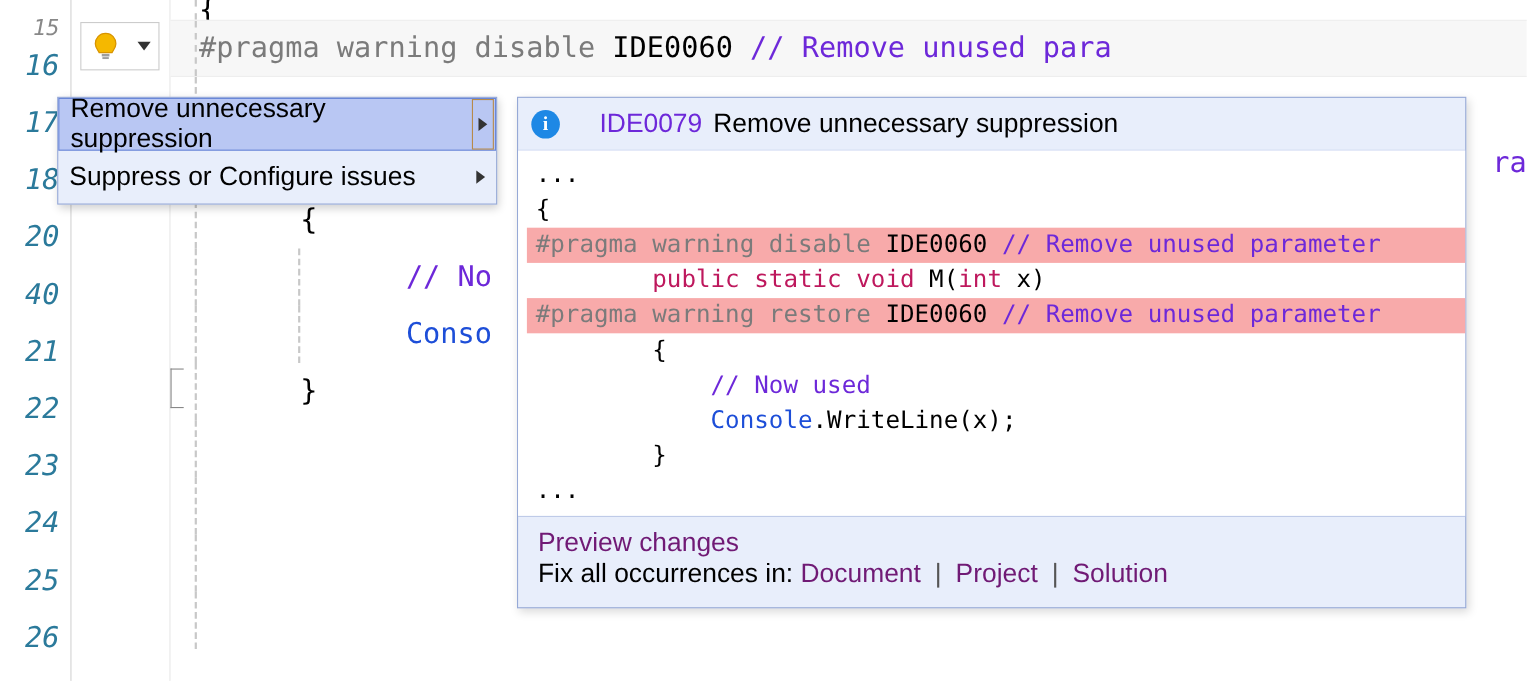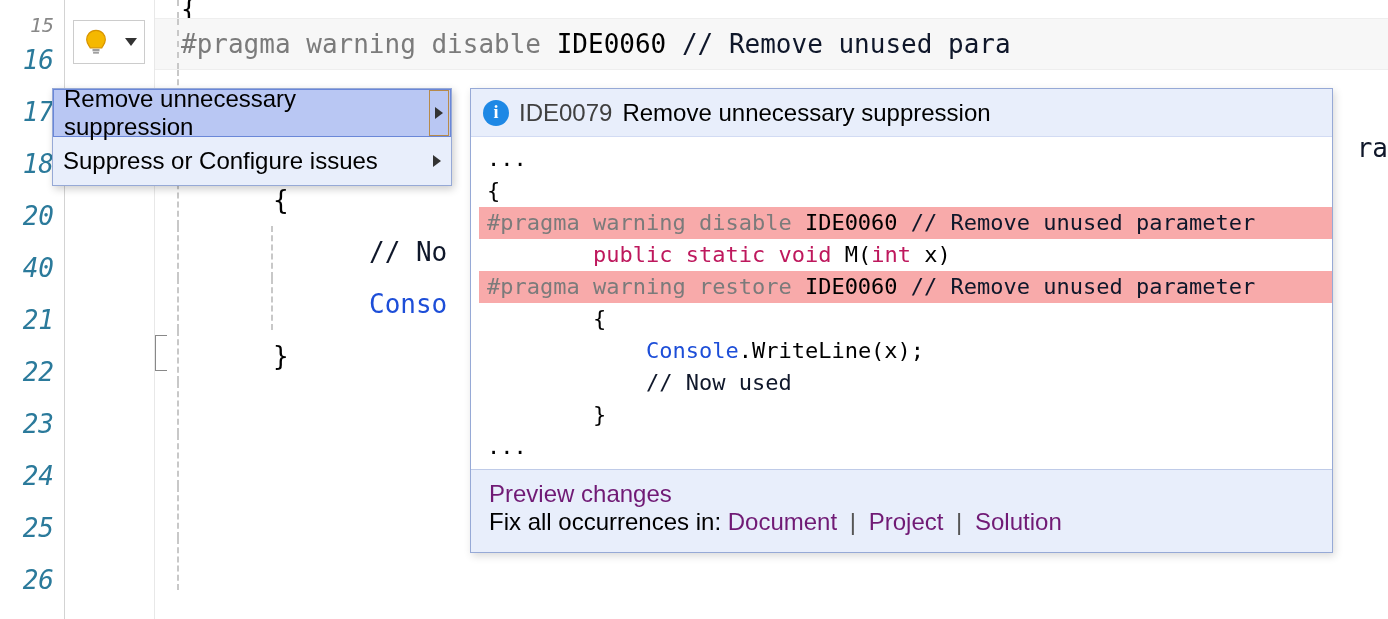--- a/index.html
+++ b/index.html
@@ -74,21 +74,21 @@
   }
   .code-line:first-child { height: 18px; }
   .indent-guide {
     position: absolute;
     left: 0; top: 0; bottom: 0;
     border-left: 2px dashed #c8c8c8;
   }
   .guide1 { left: 22px; }
   .guide2 { left: 116px; }
   .cl-gray { color: #7b7b7b; }
-  .cl-green { color: #0f172a; }
+  .cl-green { color: #6d28d9; }
   .cl-black { color: #000; }
   .cl-type { color: #1d4ed8; }
   .cl-blue { color: #be185d; }
   .brace-tag {
     position: absolute;
     left: 0; top: 5px; width: 12px; height: 36px;
     border-top: 1px solid #888;
     border-left: 1px solid #888;
     border-bottom: 1px solid #888;
   }
@@ -163,21 +163,21 @@
     border-radius: 50%;
     background: #1e88e5;
     color: #fff;
     font-weight: bold;
     font-size: 18px;
     display: flex;
     align-items: center;
     justify-content: center;
     font-family: Georgia, serif;
   }
-  .preview-header .rule { color: #404040; }
+  .preview-header .rule { color: #6d28d9; margin-left: 26px; }
   .preview-body {
     background: #fff;
     font-family: Consolas, monospace;
     font-size: 22px;
     line-height: 32px;
     padding: 6px 0 6px 8px;
   }
   .diff-del {
     background: #f8aaaa;
     display: block;
@@ -261,22 +261,22 @@
     <span class="rule link">IDE0079</span>
     <span>Remove unnecessary suppression</span>
   </div>
   <div class="preview-body">
     <span class="plain cl-black">...</span>
     <span class="plain cl-black">{</span>
     <span class="diff-del"><span class="cl-gray">#pragma warning disable </span><span class="cl-black">IDE0060 </span><span class="cl-green">// Remove unused parameter</span></span>
     <span class="plain"><span>        </span><span class="cl-blue">public static void </span><span class="cl-black">M(</span><span class="cl-blue">int</span><span class="cl-black"> x)</span></span>
     <span class="diff-del"><span class="cl-gray">#pragma warning restore </span><span class="cl-black">IDE0060 </span><span class="cl-green">// Remove unused parameter</span></span>
     <span class="plain cl-black">        {</span>
+    <span class="plain"><span>            </span><span class="cl-green">// Now used</span></span>
     <span class="plain"><span>            </span><span class="cl-type">Console</span><span class="cl-black">.WriteLine(x);</span></span>
-    <span class="plain"><span>            </span><span class="cl-green">// Now used</span></span>
     <span class="plain cl-black">        }</span>
     <span class="plain cl-black">...</span>
   </div>
   <div class="preview-footer">
     <div class="link">Preview changes</div>
     <div style="margin-top:0">
       <span>Fix all occurrences in: </span>
       <span class="link">Document</span>
       <span class="sep">|</span>
       <span class="link">Project</span>

